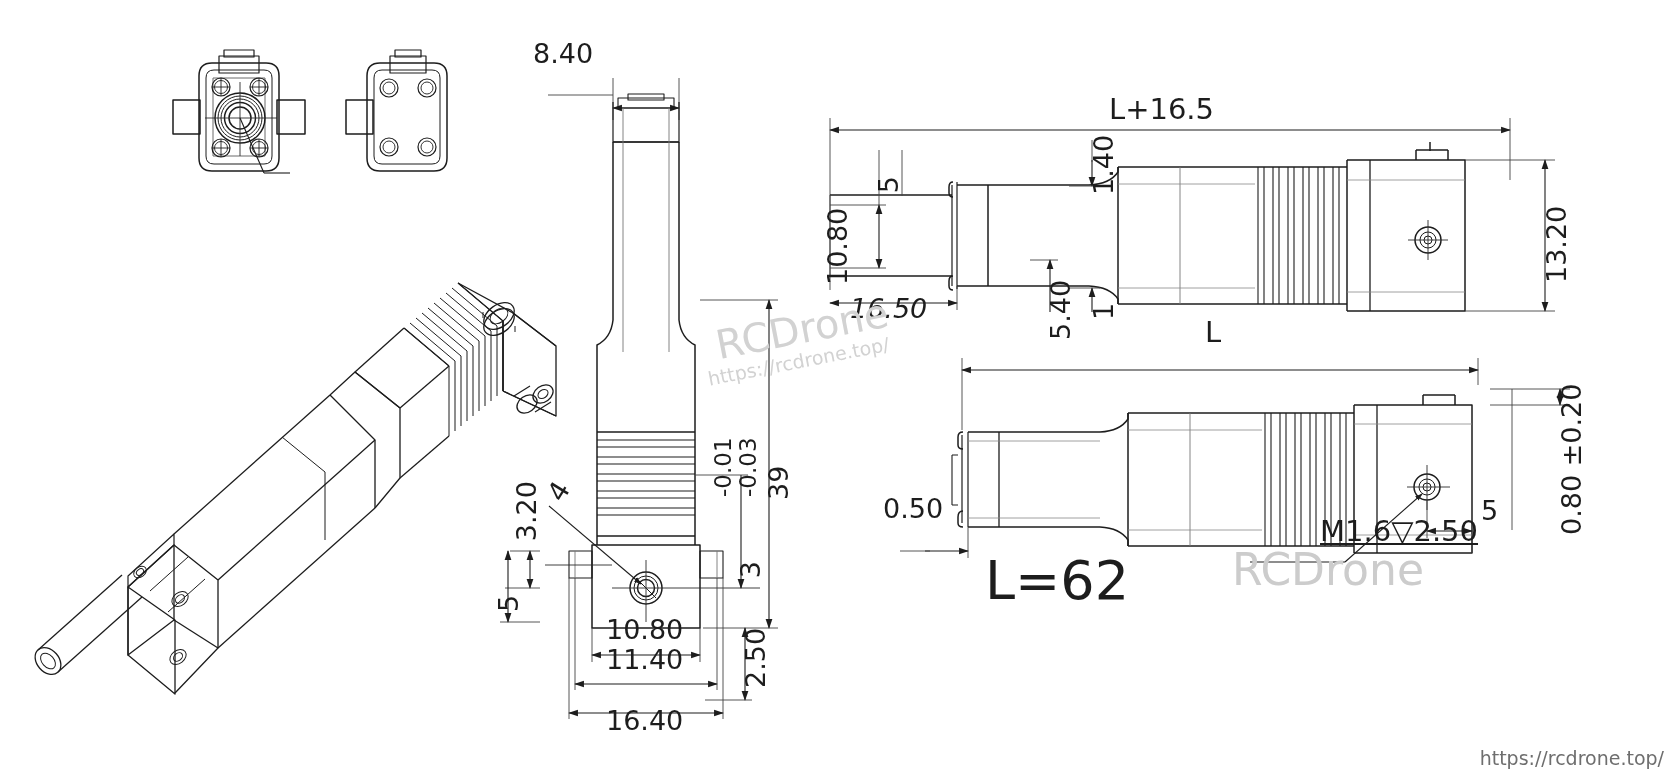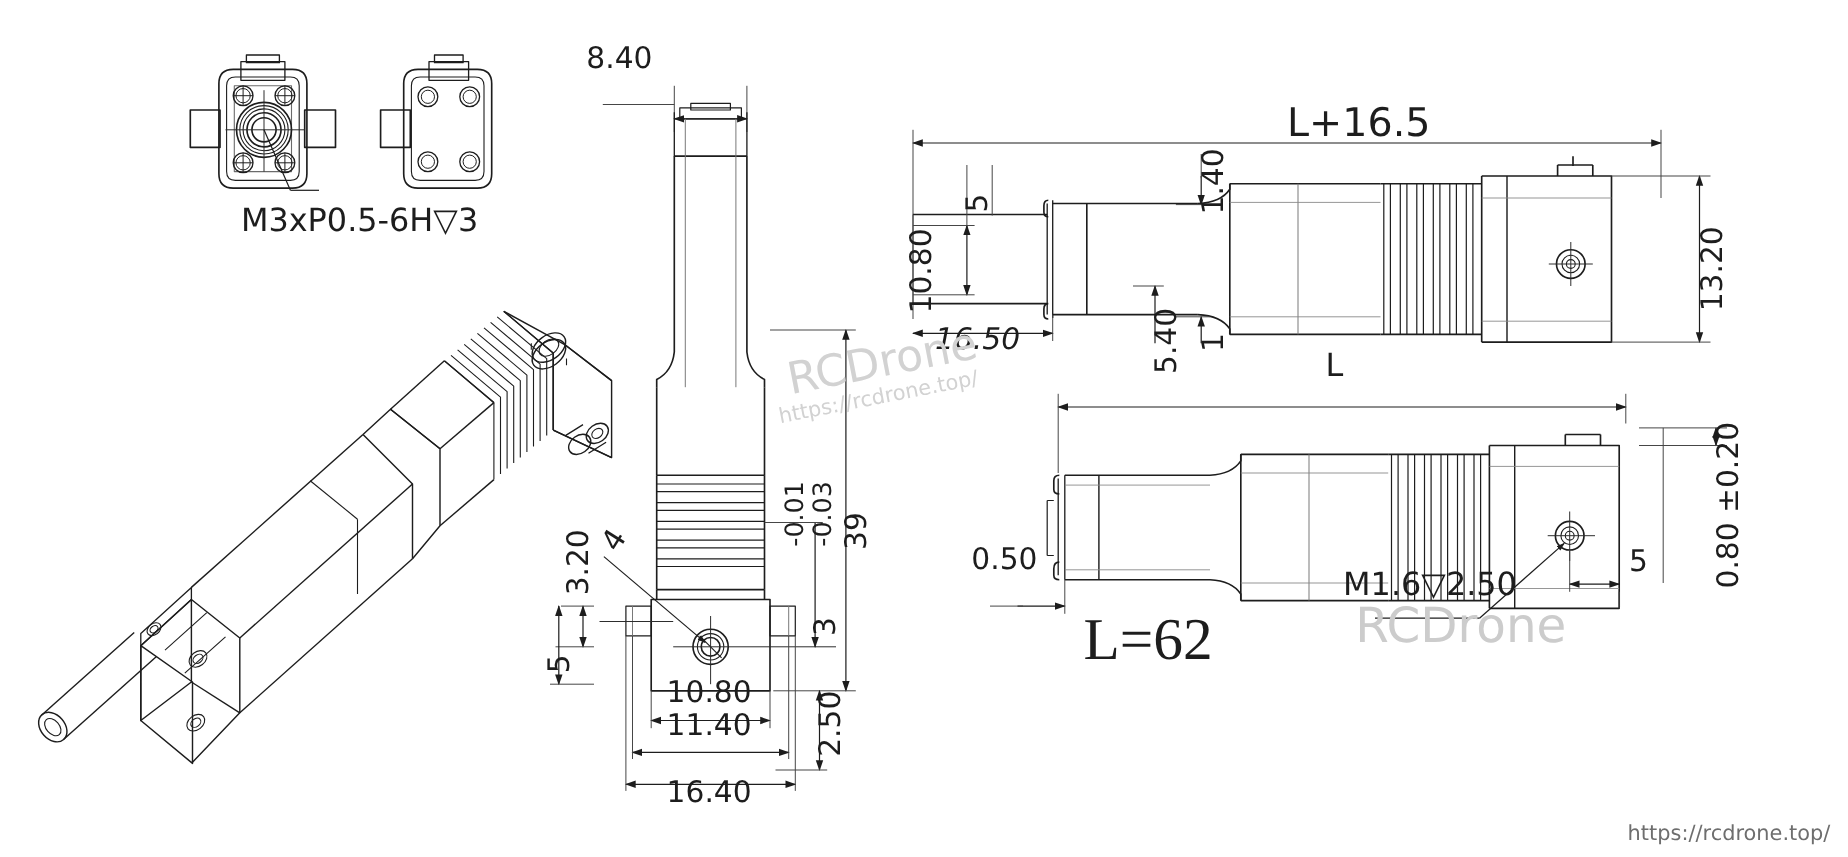--- a/index.html
+++ b/index.html
@@ -24,21 +24,21 @@
   .dimtext{
     position:absolute;
     font-family:"DejaVu Sans", sans-serif;
     font-size:27px;
     color:#1d1d1d;
     white-space:nowrap;
     letter-spacing:0px;
     line-height:1;
   }
   .rot90{ transform:rotate(-90deg); transform-origin:0 0;}
-  .big{font-size:54px;font-family:Liberation Serif, serif;}
+  .big{font-size:54px;}
   .wm{
     position:absolute;
     color:#d2d2d2;
     font-family:"DejaVu Sans", sans-serif;
     white-space:nowrap;
     pointer-events:none;
     user-select:none;
   }
   .wm-main{font-size:40px;}
   .wm-sub{font-size:19px;}
@@ -461,44 +461,41 @@
 
         <path d="M1560 389 V405" stroke-width="1.1" marker-start="url(#ah)" marker-end="url(#ah)"></path>
         <path d="M1490 389 H1570" stroke="#444" stroke-width="0.9"></path>
         <path d="M1490 405 H1570" stroke="#444" stroke-width="0.9"></path>
         <path d="M1512 389 V530" stroke="#444" stroke-width="0.9"></path>
       </g>
 
     </g>
   </svg>
 
-  <div class="dimtext" style="left:219px; top:186px; font-size:29px;">
-    <span>M3xP0.5-6H</span><span>▽</span><span>3</span>
-  </div>
 
   <div class="dimtext" style="left:533px; top:40px;">8.40</div>
 
   <div class="dimtext rot90" style="left:765px; top:500px;">39</div>
 
   <div class="dimtext rot90" style="left:513px; top:548px;"> 3.20</div>
 
   <div class="dimtext rot90" style="left:495px; top:612px; font-size:27px;">5</div>
 
   <div class="dimtext" style="left:539px; top:497px; transform:rotate(-58deg); transform-origin:0 0; font-size:27px;"> 4</div>
 
   <div class="dimtext rot90" style="left:737px; top:585px;"> 3</div>
   <div class="dimtext rot90" style="left:712px; top:497px; font-size:23px;">-0.01</div>
   <div class="dimtext rot90" style="left:737px; top:497px; font-size:23px;">-0.03</div>
 
   <div class="dimtext" style="left:606px; top:616px;">10.80</div>
   <div class="dimtext" style="left:606px; top:646px;">11.40</div>
   <div class="dimtext" style="left:606px; top:675px;margin-top:32px;">16.40</div>
   <div class="dimtext rot90" style="left:742px; top:688px;">2.50</div>
 
-  <div class="dimtext" style="left:1170px; top:95px; font-size:36px;text-align:right;">L+16.5</div>
+  <div class="dimtext" style="left:1109px; top:95px; font-size:29px;text-align:right;">L+16.5</div>
 
   <div class="dimtext rot90" style="left:875px; top:200px;"> 5</div>
 
   <div class="dimtext rot90" style="left:824px; top:285px;">10.80</div>
 
   <div class="dimtext rot90" style="left:1090px; top:195px;">1.40</div>
 
   <div class="dimtext" style="left:850px; top:295px;font-style:italic;">16.50</div>
 
   <div class="dimtext rot90" style="left:1047px; top:340px;">5.40</div>
@@ -508,21 +505,21 @@
   <div class="dimtext rot90" style="left:1543px; top:283px;">13.20</div>
 
   <div class="dimtext" style="left:1205px; top:318px; font-size:29px;">L</div>
 
   <div class="dimtext" style="left:883px; top:495px;">0.50</div>
 
   <div class="dimtext rot90" style="left:1558px; top:535px;">0.80 ±0.20</div>
 
   <div class="dimtext" style="left:1481px; top:497px;">5</div>
 
-  <div class="dimtext" style="left:1221px; top:517px; font-size:29px;">M1.6▽2.50</div>
+  <div class="dimtext" style="left:1320px; top:517px; font-size:29px;text-decoration:underline;">M1.6▽2.50</div>
 
   <div class="dimtext big" style="left:985px; top:554px;">L=62</div>
 
   <div class="wm wm-main" style="left:712px; top:323px; transform:rotate(-11deg); transform-origin:0 0;">RCDrone</div>
   <div class="wm wm-sub" style="left:706px; top:368px; transform:rotate(-11deg); transform-origin:0 0;">https://rcdrone.top/</div>
   <div class="wm wm-big" style="left:1232px; top:544px;">RCDrone</div>
 
   <div class="footer">https://rcdrone.top/</div>
 
 </div>

